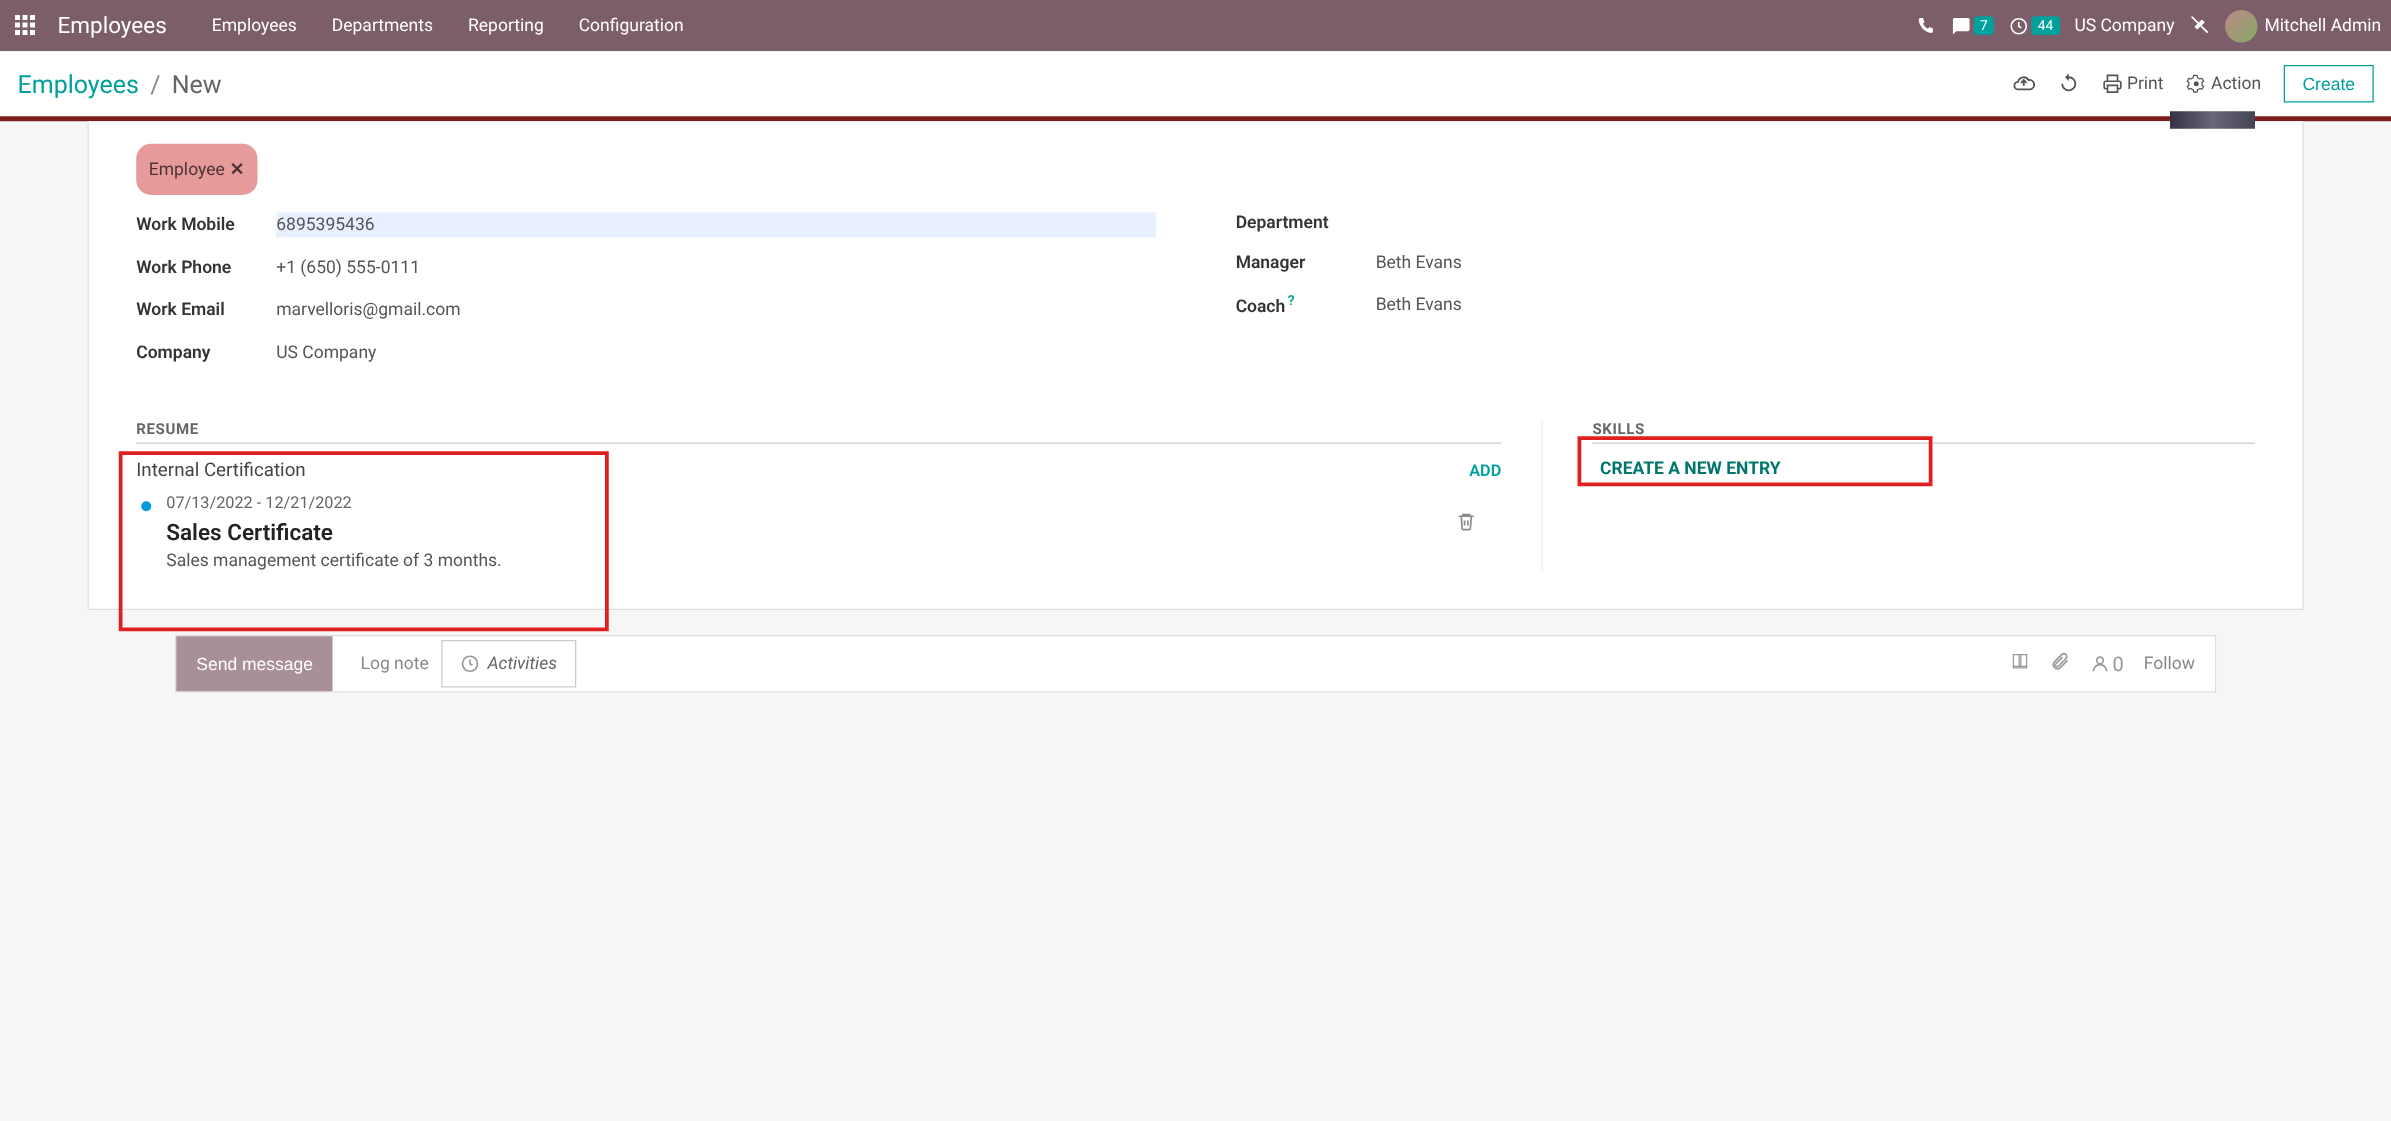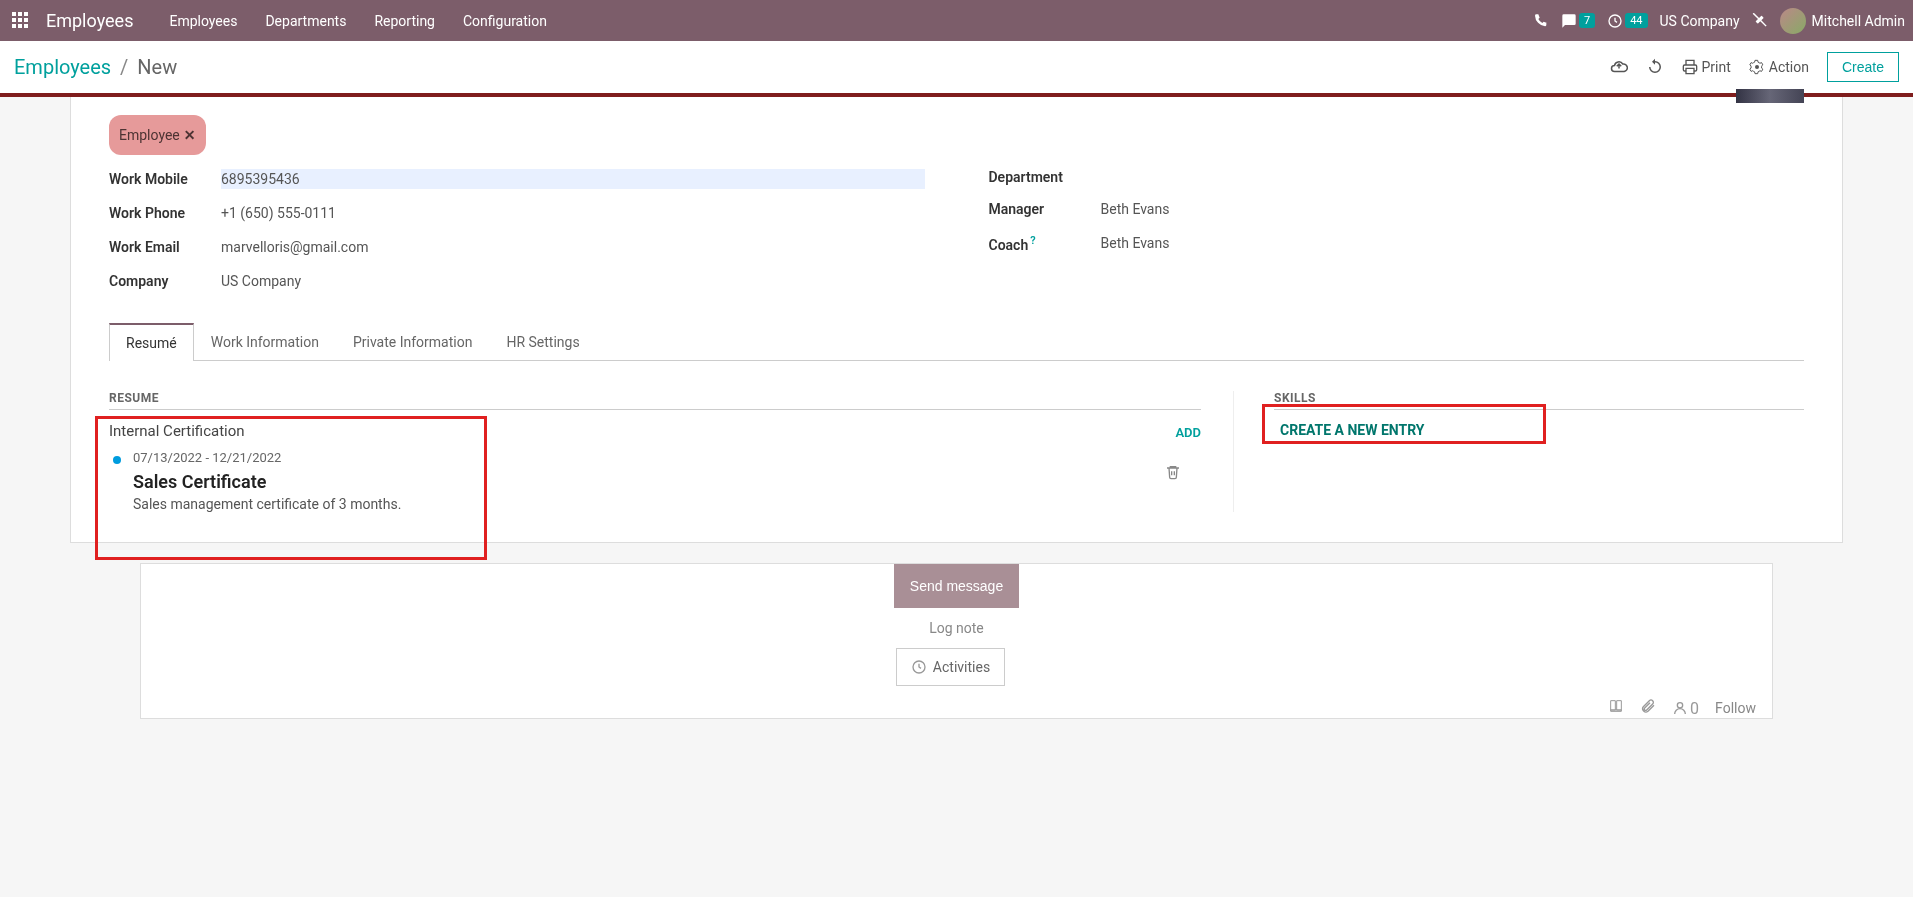--- a/index.html
+++ b/index.html
@@ -61,24 +61,24 @@
     .cert-dates { font-size: 13px; color: #666; margin-bottom: 6px; }
     .cert-title { font-size: 18px; font-weight: 600; color: #222; margin-bottom: 4px; }
     .cert-desc { font-size: 14px; color: #555; }
     .trash-icon { position: absolute; right: 20px; top: 48px; color: #888; cursor: pointer; }
     .red-box-resume { position: absolute; border: 3px solid #e02020; left: -14px; top: 0; width: 392px; height: 144px; pointer-events: none; }
 
     .skills-entry { color: #00766c; font-size: 14px; font-weight: 700; padding: 12px 6px; cursor: pointer; }
     .red-box-skills { border: 3px solid #e02020; position: absolute; pointer-events: none; width: 284px; height: 40px; margin-top: -46px; margin-left: -12px; }
 
     
-    .chatter { margin: 20px 70px 0 70px; display: flex; align-items: center; gap: 12px; border: 1px solid #ddd; background: #fff; padding: 0; flex-direction: column; }
+    .chatter { margin: 20px 70px 0 70px; display: flex; align-items: center; gap: 12px; border: 1px solid #ddd; background: #fff; padding: 0; }
     .send-msg { background: #a98f96; color: #fff; border: none; padding: 14px 16px; font-size: 14px; cursor: pointer; }
     .log-note { color: #888; padding: 0 10px; font-size: 14px; cursor: pointer; }
-    .activities-btn { border: 1px solid #ccc; padding: 10px 14px; color: #666; font-size: 14px; display: flex; align-items: center; gap: 6px; cursor: pointer; margin-left: -12px; }
+    .activities-btn { border: 1px solid #ccc; padding: 10px 14px; color: #666; font-size: 14px; display: flex; align-items: center; gap: 6px; cursor: pointer; margin-left: -12px; font-style: italic; }
     .chatter-right { margin-left: auto; display: flex; align-items: center; gap: 16px; padding-right: 16px; color: #999; }
     .follow-text { color: #888; font-size: 14px; }
 
     svg.ic { width: 16px; height: 16px; fill: currentColor; }
     svg.ic-lg { width: 18px; height: 18px; fill: currentColor; }
   </style>
 </head>
 <body>
 
 <div class="topbar">
@@ -204,26 +204,20 @@
             <span class="form-label">Manager</span>
             <span class="form-value">Beth Evans</span>
           </div>
         <div class="form-row">
             <span class="form-label"><span>Coach</span><span class="help-q">?</span></span>
             <span class="form-value">Beth Evans</span>
           </div>
       </div>
     </div>
 
-    <div class="tabs">
-      <div class="tab active">Resumé</div>
-      <div class="tab">Work Information</div>
-      <div class="tab">Private Information</div>
-      <div class="tab">HR Settings</div>
-    </div>
 
     <div class="tab-content">
       <div class="resume-col">
         <div class="section-title">RESUME</div>
         <div class="cert-block">
           <div class="red-box-resume"></div>
           <div class="cert-header">
             <span class="cert-type">Internal Certification</span>
             <span class="add-link">ADD</span>
           </div>

